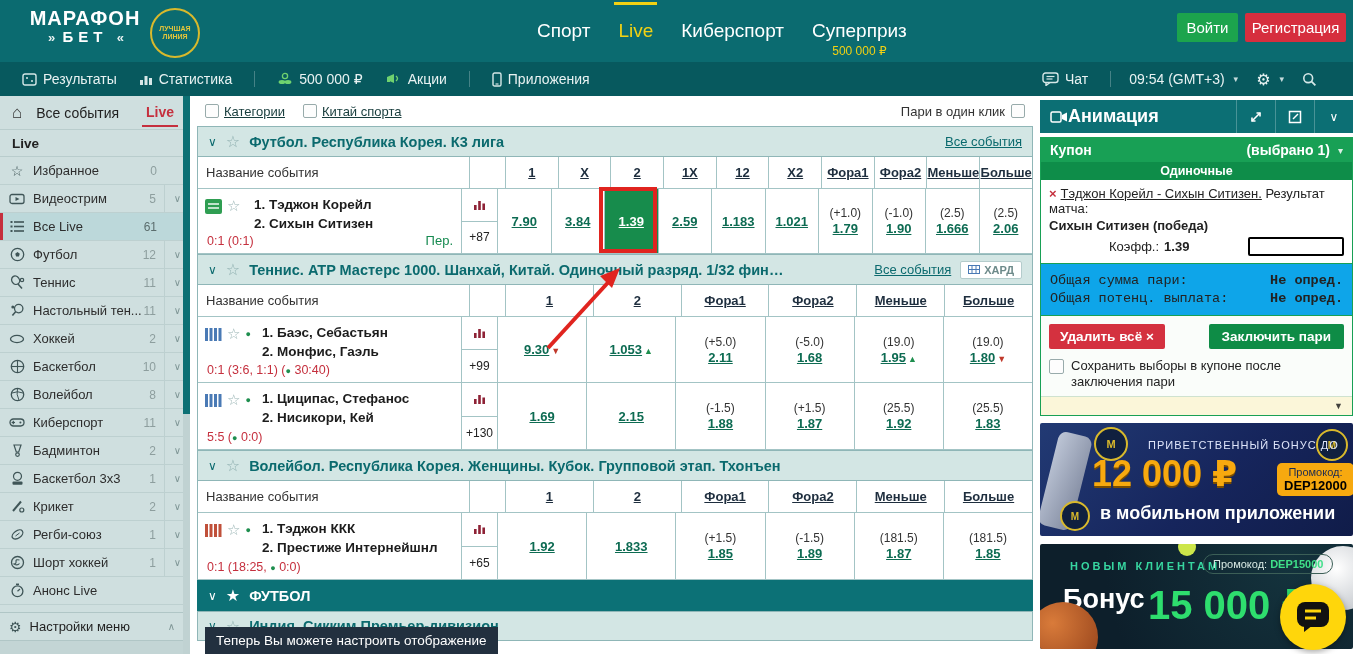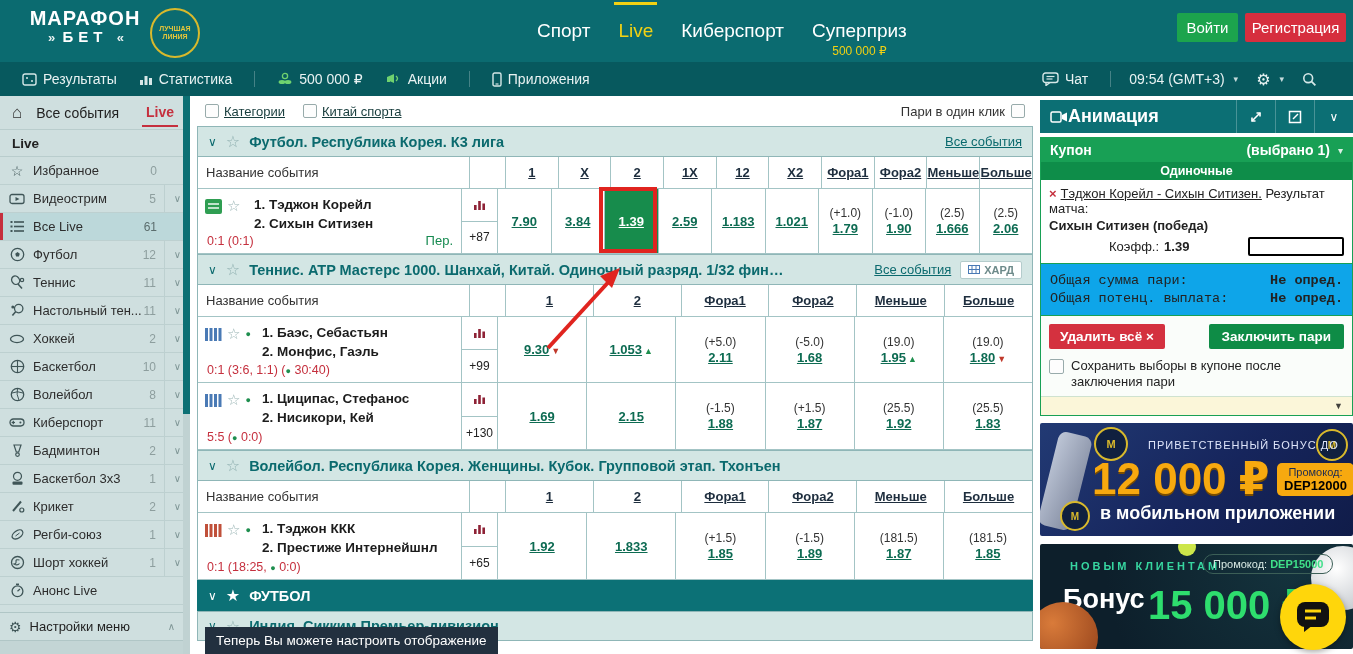--- a/index.html
+++ b/index.html
@@ -131,21 +131,21 @@
   .btn-del{background:#d4313f;color:#fff;font-weight:bold;font-size:13.5px;padding:5px 11px;border-radius:2px;cursor:pointer;}
   .btn-place{margin-left:auto;background:#0e8c46;color:#fff;font-weight:bold;font-size:13.5px;padding:5px 13px;border-radius:2px;cursor:pointer;}
   .keep-row{display:flex;gap:7px;margin-top:9px;color:#222;font-size:13px;line-height:16px;}
   .keep-row .chk{flex:0 0 auto;margin-top:1px;width:13px;height:13px;}
   .cp-auto{border-top:1px solid #cfe2cf;background:#fbf6d9;color:#4a4a38;font-style:italic;font-size:12.5px;display:flex;align-items:center;padding:4px 9px;}
   .cp-auto .caret{margin-left:auto;color:#222;font-style:normal;}
   
   .banner{position:relative;overflow:hidden;border-radius:2px;}
   .b1{margin-top:7px;height:113px;background:linear-gradient(135deg,#223a74 0%,#16255c 55%,#101c49 100%);}
   .b1 .top{position:absolute;left:108px;top:16px;color:#dfe5fa;font-size:11px;letter-spacing:1px;}
-  .b1 .amount{position:absolute;left:52px;top:30px;color:#f7a90f;font-size:44px;font-weight:bold;text-shadow:0 2px 0 #7a4d00;}
+  .b1 .amount{position:absolute;left:52px;top:30px;color:#f7a90f;font-size:36px;font-weight:bold;text-shadow:0 2px 0 #7a4d00;}
   .b1 .promo{position:absolute;left:237px;top:40px;background:#f7a90f;border-radius:5px;padding:3px 7px;text-align:center;}
   .b1 .promo .pl{color:#1d2b52;font-size:11px;}
   .b1 .promo .pc{color:#000000;font-weight:bold;font-size:13px;}
   .b1 .bottom{position:absolute;left:60px;top:80px;color:#fff;font-weight:bold;font-size:18px;}
   .coin{position:absolute;border-radius:50%;background:#10203f;border:2px solid #d8b92c;color:#d8b92c;font-weight:bold;display:flex;align-items:center;justify-content:center;}
   .phone{position:absolute;left:8px;top:10px;width:34px;height:96px;background:linear-gradient(100deg,#cfd6e2,#8b93a5);border-radius:8px;transform:rotate(14deg);opacity:.9;}
   .b2{margin-top:8px;height:105px;background:radial-gradient(circle at 80% 20%,#14333d,#0d1f2b 70%);}
   .b2 .top{position:absolute;left:30px;top:16px;color:#37d6a0;font-size:11px;font-weight:bold;letter-spacing:3px;}
   .b2 .promo{position:absolute;left:163px;top:10px;border:1px solid #3c5f57;border-radius:12px;padding:3px 9px;font-size:11px;color:#d7e8e3;}
   .b2 .promo b{color:#3fe089;}

